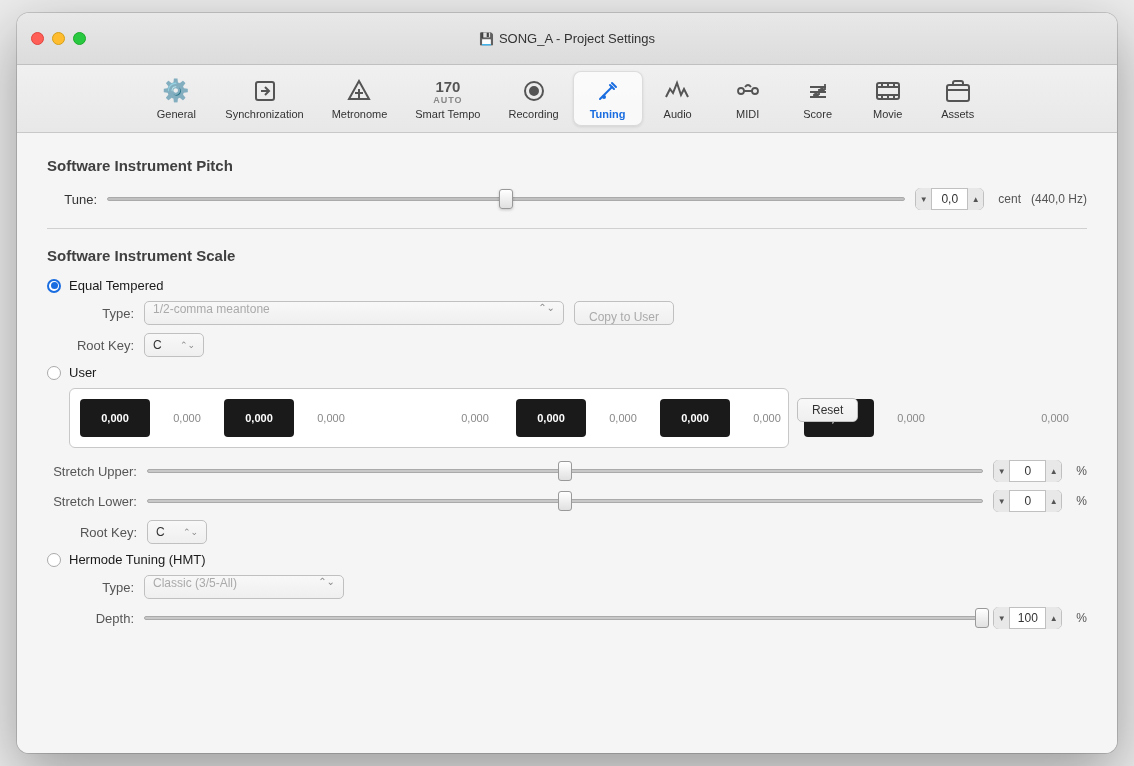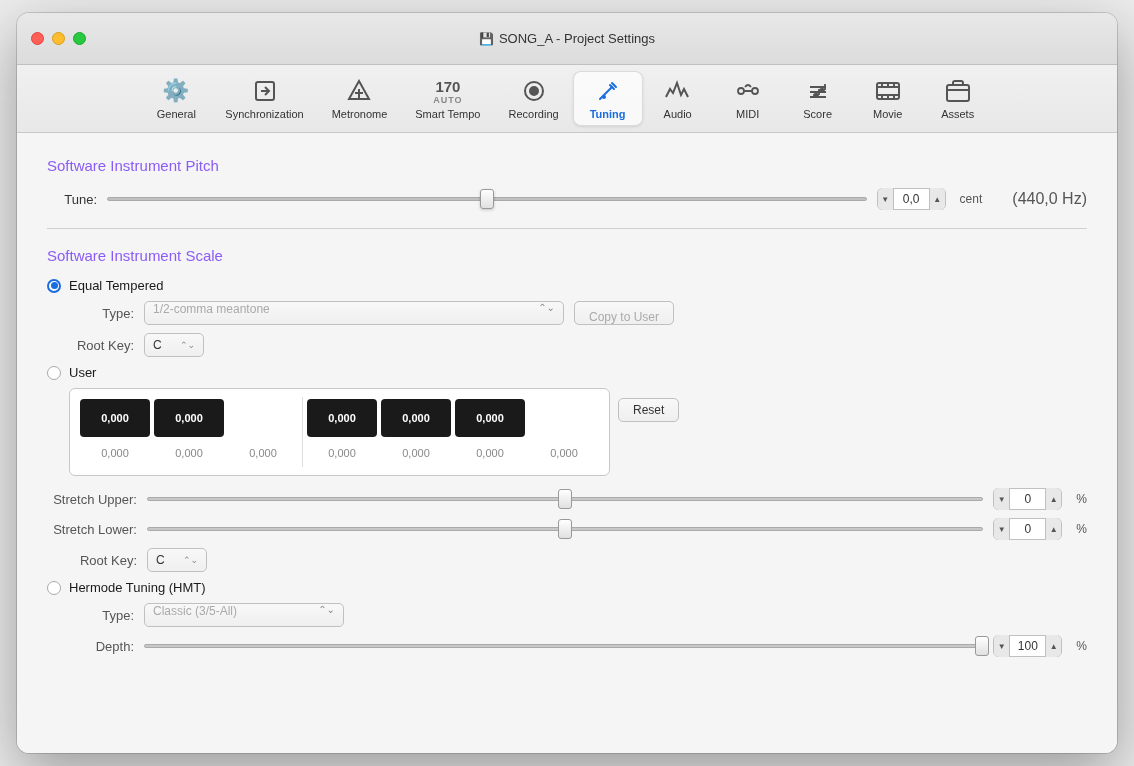--- a/index.html
+++ b/index.html
@@ -109,22 +109,22 @@
       color: #555;
     }
     .content {
       flex: 1;
       overflow-y: auto;
       padding: 24px 30px;
       background: #f5f5f5;
     }
     .section-title {
       font-size: 15px;
-      font-weight: 400;
-      color: #8b5cf6;
+      font-weight: 700;
+      color: #404040;
       margin-bottom: 14px;
     }
     .tune-row {
       display: flex;
       align-items: center;
       gap: 10px;
       margin-bottom: 6px;
     }
     .tune-label {
       font-size: 13px;
@@ -192,23 +192,23 @@
     .value-btn:last-child {
       border-radius: 0 5px 5px 0;
       border-left: 1px solid #c0c0c0;
     }
     .unit-text {
       font-size: 12px;
       color: #555;
       margin-left: 4px;
     }
     .hz-text {
-      font-size: 16px;
+      font-size: 12px;
       color: #555;
-      margin-left: 20px;
+      margin-left: 0;
     }
     .divider {
       height: 1px;
       background: #d0d0d0;
       margin: 18px 0;
     }
     .radio-row {
       display: flex;
       align-items: center;
       gap: 8px;
@@ -307,21 +307,21 @@
       background: white;
       border: 1px solid #c8c8c8;
       border-radius: 6px;
       padding: 8px;
       display: flex;
       gap: 0;
       max-width: 720px;
     }
     .piano-key-group {
       display: flex;
-      flex-direction: column;
+      flex-direction: row;
       align-items: center;
     }
     .piano-black-key {
       background: #1a1a1a;
       color: white;
       font-size: 11px;
       font-weight: 600;
       width: 70px;
       height: 38px;
       display: flex;

